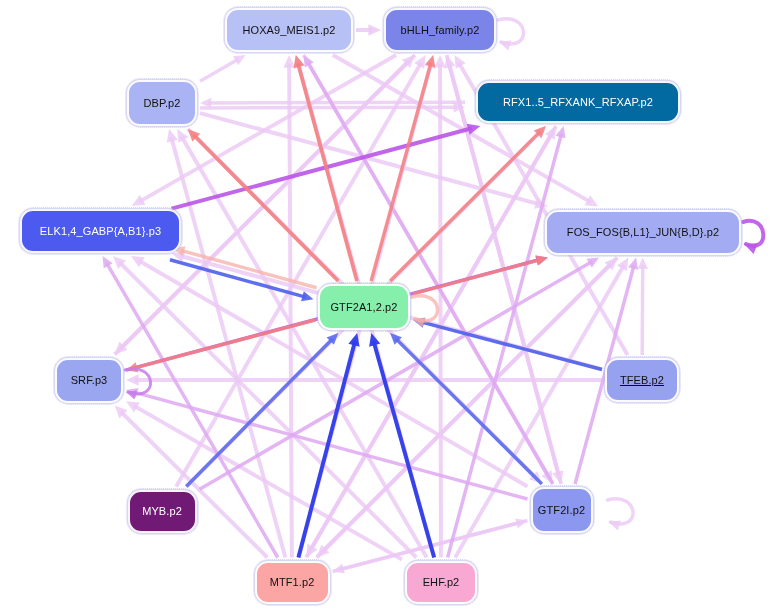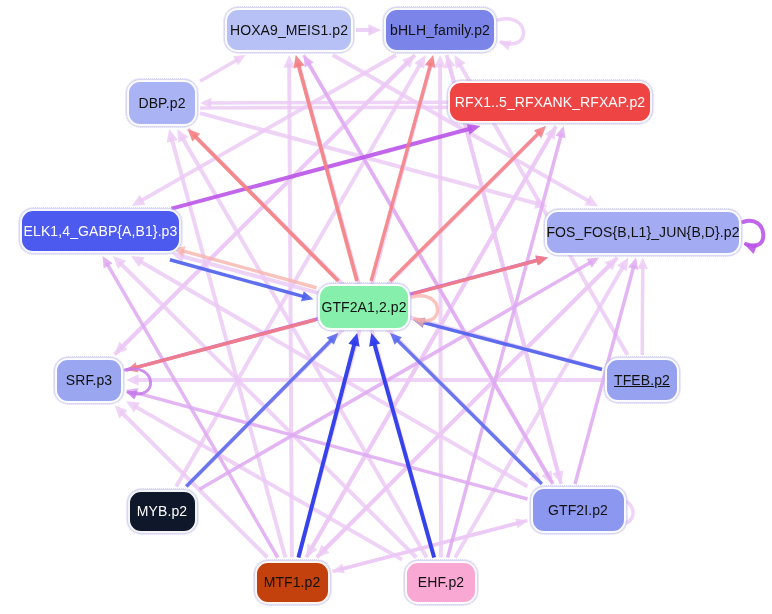--- a/index.html
+++ b/index.html
@@ -12,21 +12,21 @@
   }
   #edge-svg{position:absolute;left:0;top:0;width:772px;height:614px;}
   .node{
     position:absolute;
     display:flex;align-items:center;justify-content:center;
     border-radius:13px;
     border:2px solid rgba(255,255,255,0.95);
     box-shadow:0 0 0 1.2px rgba(186,182,232,0.55);
     outline:1px dotted rgba(170,165,225,0.35);
     outline-offset:1px;
-    font-size:14px;
+    font-size:11px;
     letter-spacing:0.1px;
     white-space:nowrap;
     cursor:pointer;
     box-sizing:border-box;
   }
   .node.light-text{color:#ffffff;}
   .node.dark-text{color:#111111;}
 </style>
 </head>
 <body>
@@ -161,44 +161,44 @@
   <div id="nodes-layer">
       <div class="node dark-text" style="left: 225px; top: 8px; width: 128px; height: 44px; background: rgb(184, 193, 245);">
         <span>HOXA9_MEIS1.p2</span>
       </div>
       <div class="node dark-text" style="left: 384px; top: 8px; width: 112px; height: 44px; background: rgb(123, 132, 233);">
         <span>bHLH_family.p2</span>
       </div>
       <div class="node dark-text" style="left: 127px; top: 80px; width: 70px; height: 46px; background: rgb(170, 179, 243);">
         <span>DBP.p2</span>
       </div>
-      <div class="node light-text" style="left: 448px; top: 81px; width: 204px; height: 42px; background: #ef4444;">
+      <div class="node light-text" style="left: 476px; top: 81px; width: 204px; height: 42px; background: #0369a1;">
         <span>RFX1..5_RFXANK_RFXAP.p2</span>
       </div>
       <div class="node light-text" style="left: 20px; top: 209px; width: 161px; height: 44px; background: rgb(76, 90, 239);">
         <span>ELK1,4_GABP{A,B1}.p3</span>
       </div>
       <div class="node dark-text" style="left: 545px; top: 209.5px; width: 196px; height: 45px; background: rgb(163, 172, 242);">
         <span>FOS_FOS{B,L1}_JUN{B,D}.p2</span>
       </div>
       <div class="node dark-text" style="left: 318px; top: 284px; width: 92px; height: 46px; background: #86efac;">
         <span>GTF2A1,2.p2</span>
       </div>
       <div class="node dark-text" style="left: 55px; top: 357.5px; width: 68px; height: 45px; background: rgb(154, 166, 240);">
         <span>SRF.p3</span>
       </div>
       <div class="node dark-text" style="left: 605px; top: 358px; width: 74px; height: 44px; background: rgb(150, 161, 240); text-decoration: underline;">
         <span>TFEB.p2</span>
       </div>
-      <div class="node light-text" style="left: 127.5px; top: 489.5px; width: 69px; height: 43px; background: #0f172a;">
+      <div class="node light-text" style="left: 127.5px; top: 489.5px; width: 69px; height: 43px; background: #701a75;">
         <span>MYB.p2</span>
       </div>
-      <div class="node dark-text" style="left: 530.5px; top: 487px; width: 95px; height: 46px; background: rgb(140, 151, 239);">
+      <div class="node dark-text" style="left: 530.5px; top: 487px; width: 62px; height: 46px; background: rgb(140, 151, 239);">
         <span>GTF2I.p2</span>
       </div>
-      <div class="node dark-text" style="left: 254.5px; top: 560.5px; width: 75px; height: 43px; background: #c2410c;">
+      <div class="node dark-text" style="left: 254.5px; top: 560.5px; width: 75px; height: 43px; background: #fca5a5;">
         <span>MTF1.p2</span>
       </div>
       <div class="node dark-text" style="left: 405px; top: 560.5px; width: 72px; height: 43px; background: #f9a8d4;">
         <span>EHF.p2</span>
       </div>
     </div>
 </div>
 
 </body></html>

